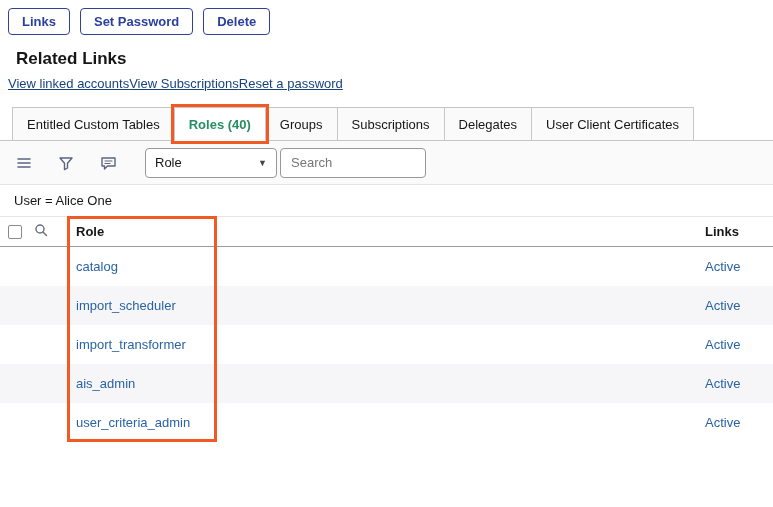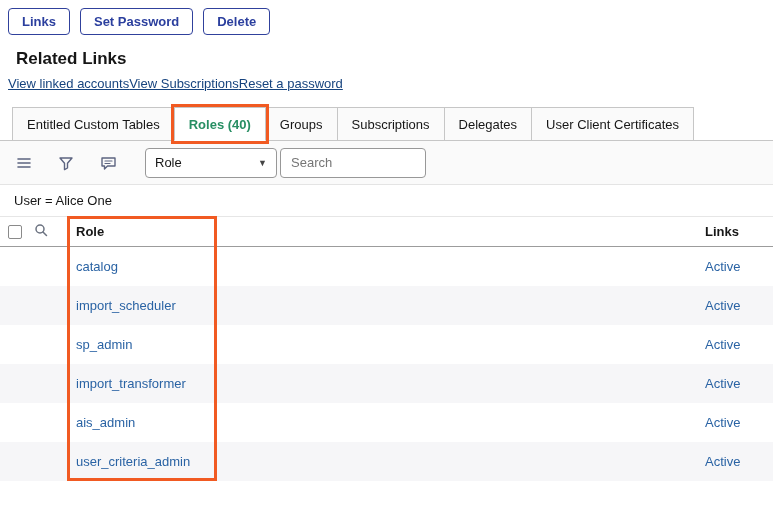--- a/index.html
+++ b/index.html
@@ -195,30 +195,20 @@
     <td class="cell-check"></td>
     <td class="cell-search"></td>
     <td class="cell-role">
       <a class="role-link">import_scheduler</a>
     </td>
     <td class="cell-state">
       <a class="state-link">Active</a>
     </td>
   </tr>
 
-  <tr class="grid-row">
-    <td class="cell-check"></td>
-    <td class="cell-search"></td>
-    <td class="cell-role">
-      <a class="role-link">sp_admin</a>
-    </td>
-    <td class="cell-state">
-      <a class="state-link">Active</a>
-    </td>
-  </tr>
 
   <tr class="grid-row">
     <td class="cell-check"></td>
     <td class="cell-search"></td>
     <td class="cell-role">
       <a class="role-link">import_transformer</a>
     </td>
     <td class="cell-state">
       <a class="state-link">Active</a>
     </td>

